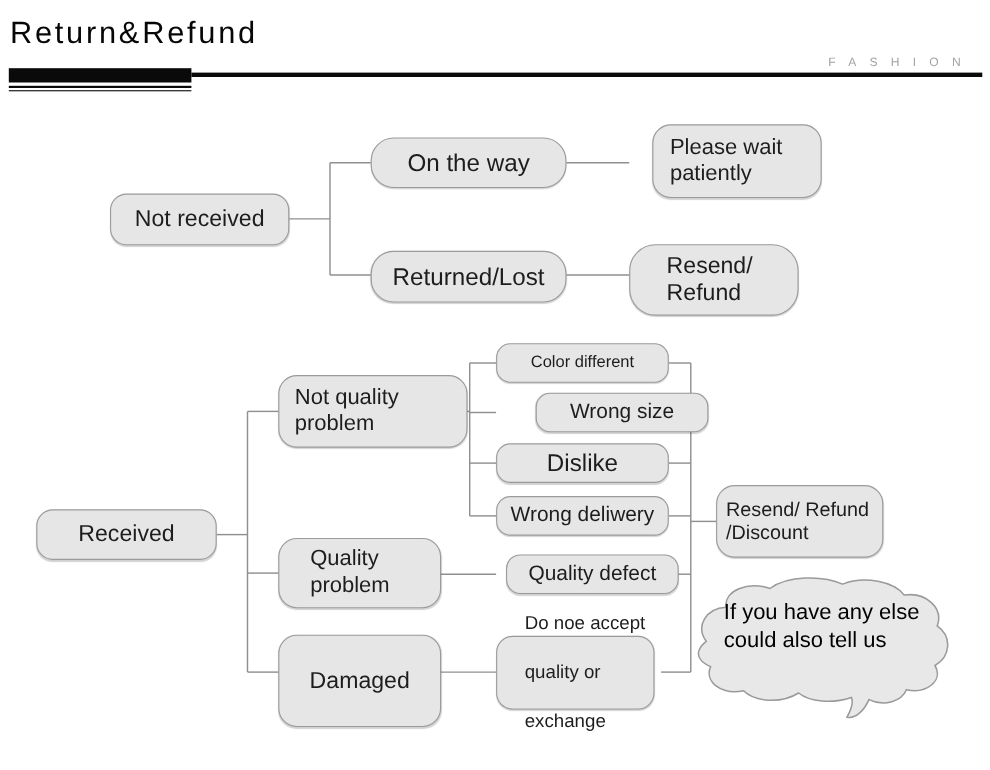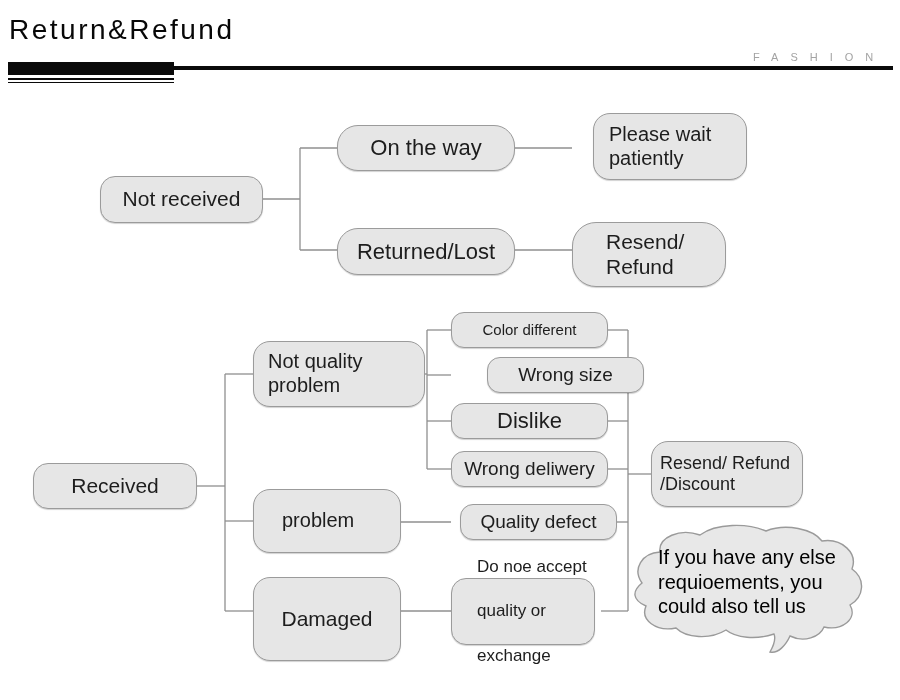--- a/index.html
+++ b/index.html
@@ -131,20 +131,21 @@
   </div>
 
   <div class="node center" id="n-received">
     <span>Received</span>
   </div>
   <div class="node" id="n-not-quality">
     <span>Not quality</span>
     <span>problem</span>
   </div>
   <div class="node" id="n-quality-problem">
+    <span>Quality</span>
     <span>problem</span>
   </div>
   <div class="node center" id="n-damaged">
     <span>Damaged</span>
   </div>
   <div class="node center" id="n-color-different">
     <span>Color different</span>
   </div>
   <div class="node center" id="n-wrong-size">
     <span>Wrong size</span>
@@ -180,17 +181,16 @@
              C 190,114 174,120 160,113
              C 156,122 148,131 140,129
              C 144,122 146,116 144,111
              C 126,117 106,115 96,107
              C 80,117 56,115 46,105
              C 26,109 10,97 16,83
              C 2,77 2,68 12,60 Z" fill="#e8e8e8" stroke="#9a9a9a" stroke-width="1.4"></path>
   </svg>
   <div id="bubble-text">
     <span style="display:block">If you have any else</span>
-    <span style="display:block">requioements, you</span>
     <span style="display:block">could also tell us</span>
   </div>
 
 </div>
 
 </body></html>

